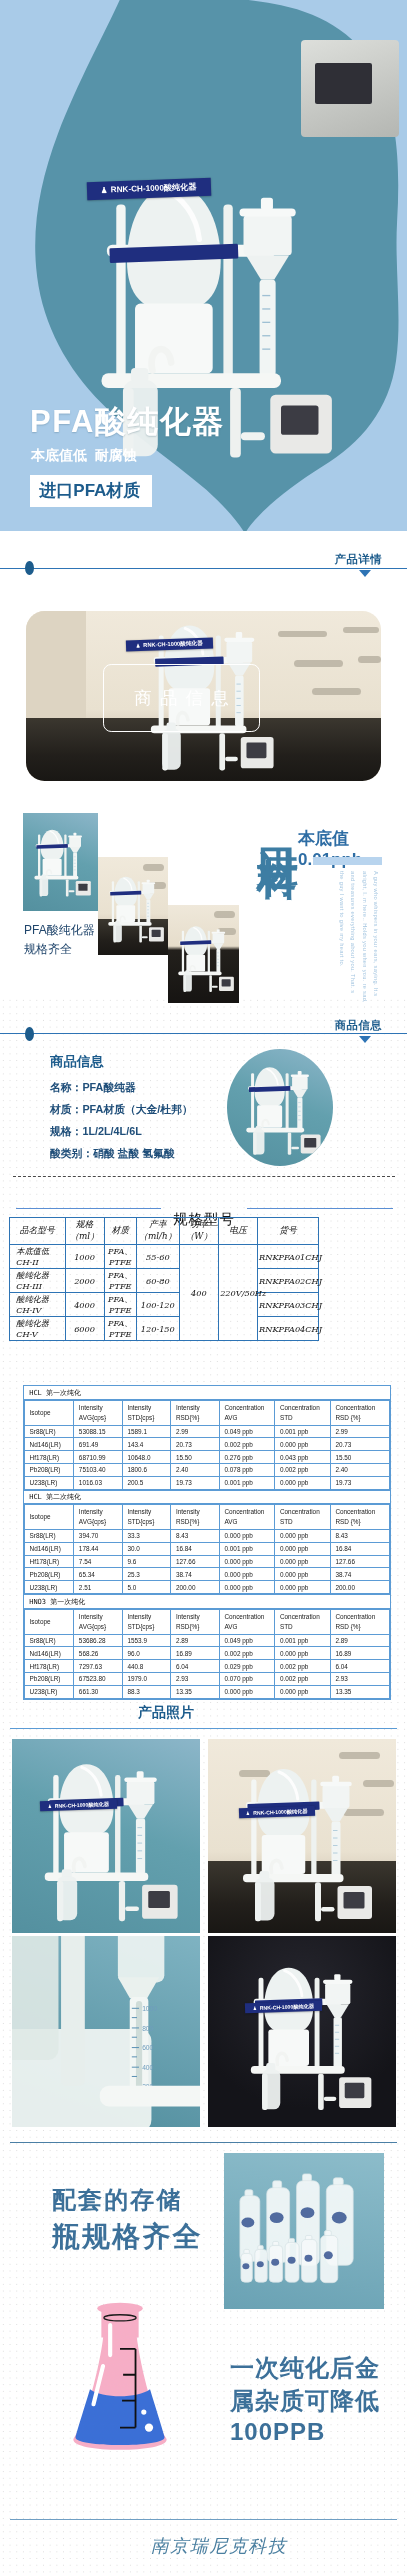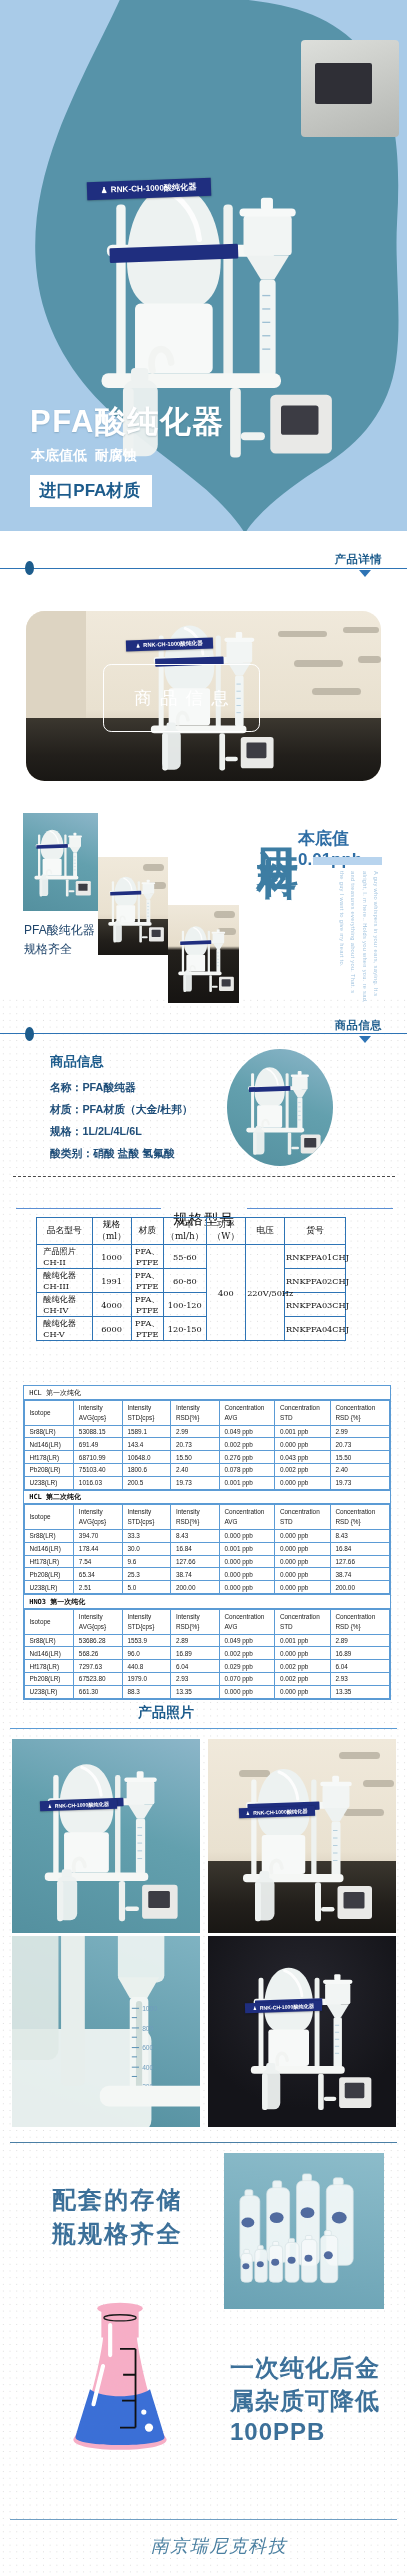--- a/index.html
+++ b/index.html
@@ -67,56 +67,56 @@
   
   .info-heading{left:50px;top:1053px;font-size:13.4px;font-weight:800;color:#1d5c8c;}
   .info-field{left:50px;font-size:10.8px;color:#1f4e79;font-weight:600;}
   .info-ellipse{left:227px;top:1049px;width:106px;height:117px;border-radius:50%;overflow:hidden;}
   .dashed-div{left:13px;top:1176px;width:382px;border-top:1px dashed #4a4a4a;}
 
   
   .spec-title-row{left:15.5px;top:1188px;width:377px;display:flex;align-items:center;gap:12.4px;}
   .spec-title-row .ln{flex:1;height:1.5px;background:#5b8fd4;}
   .spec-title-row .tx{font-size:14.4px;color:#141414;font-family:"DejaVu Serif",serif;letter-spacing:1px;margin-top:22px;}
-  .spec-table{left:36px;top:1217px;width:310px;}
+  .spec-table{left:9px;top:1217px;width:310px;font-style:italic;}
   .spec-table table{width:100%;border-collapse:collapse;table-layout:fixed;
                     font-family:"DejaVu Serif",serif;color:#111;}
   .spec-table th{border:1px solid #2e74b5;font-weight:normal;font-size:8.8px;height:20.6px;}
   .spec-table td{border:1px solid #2e74b5;font-size:8.2px;height:18px;text-align:center;}
   .spec-table td:first-child{text-align:left;padding-left:6.2px;}
   .spec-table col.c1{width:18%;} .spec-table col.c2{width:12.6%;} .spec-table col.c3{width:10.5%;}
   .spec-table col.c4{width:13.8%;} .spec-table col.c5{width:12.8%;} .spec-table col.c6{width:12.6%;}
   .spec-table col.c7{width:19.7%;}
 
   
   .data-heading{left:23px;top:1336px;font-size:21px;font-weight:900;color:#2f6e99;letter-spacing:0.5px;}
   .data-wrap{left:23px;top:1385px;width:366px;border:1px solid #5b9bd5;background:#fff;}
   .dt-label{font-size:7px;color:#111;padding:1.5px 5.2px 1px;border-bottom:0.5px solid #5b9bd5;
             font-family:"DejaVu Sans Mono","Liberation Mono",monospace;}
-  .dt-block + .dt-block .dt-label{border-top:0.5px solid #5b9bd5;font-weight:bold;}
+  .dt-block + .dt-block .dt-label{border-top:0.5px solid #5b9bd5;}
   .data-table table{width:100%;border-collapse:collapse;table-layout:fixed;color:#1a1a1a;}
   .data-table th{border:0.5px solid #5b9bd5;font-size:6.4px;font-weight:normal;text-align:left;
                  padding:2.1px 0 2.1px 4.6px;white-space:pre-line;line-height:1.55;}
   .data-table td{border:0.5px solid #5b9bd5;font-size:6.4px;text-align:left;padding:1.5px 0 1.5px 4.6px;height:8.8px;}
   .data-table col.k1{width:13.5%;} .data-table col.k2{width:13.3%;} .data-table col.k3{width:13.3%;}
   .data-table col.k4{width:13.3%;} .data-table col.k5{width:15.2%;} .data-table col.k6{width:15.2%;}
   .data-table col.k7{width:16.2%;}
 
   
   .photos-heading{left:0;top:1704px;width:332px;text-align:center;font-size:14px;font-weight:800;color:#1d5c8c;}
   .photos-line{left:10.3px;top:1728px;width:387px;border-top:1px solid #5b9bd5;}
   .p1{left:12.4px;top:1739px;width:188px;height:194px;}
   .p2{left:208px;top:1739px;width:188px;height:194px;}
   .p3{left:12.4px;top:1936px;width:188px;height:191px;}
   .p4{left:208px;top:1936px;width:188px;height:191px;}
   .line2{left:10.3px;top:2142px;width:387px;border-top:1px solid #4a7fa5;}
 
   
   .store1{left:52px;top:2184px;font-size:24px;font-weight:900;color:#3c7099;letter-spacing:2.1px;}
-  .store2{left:52px;top:2218px;font-size:24px;font-weight:900;color:#3c7099;letter-spacing:2.1px;text-align:right;}
+  .store2{left:52px;top:2218px;font-size:28px;font-weight:900;color:#3c7099;letter-spacing:2.1px;text-align:right;}
   .bottles-photo{left:224px;top:2153px;width:160px;height:156px;}
   .pinkflask-svg{left:57px;top:2301px;width:126px;height:161px;}
   .result-line{left:230px;font-size:24px;font-weight:900;color:#3c7099;letter-spacing:1px;}
 
   
   .footer-line{left:10.3px;top:2519px;width:387px;border-top:1px solid #6f9fc4;}
   .footer-text{left:15px;top:2534px;width:408px;text-align:center;font-size:18px;color:#4a7fa0;letter-spacing:1.5px;font-style:italic;}
 </style>
 </head>
 <body>
@@ -332,31 +332,31 @@
             <th>规格（ml）</th>
             <th>材质</th>
             <th>产率（ml/h）</th>
             <th>功率（W）</th>
             <th>电压</th>
             <th>货号</th>
           </tr>
         </thead>
         <tbody>
           <tr>
-            <td>产品照片 CH-II</td>
+            <td>本底值低 CH-II</td>
             <td>1000</td>
             <td>PFA、PTFE</td>
             <td>55-60</td>
             <td rowspan="4">400</td>
             <td rowspan="4">220V/50Hz</td>
             <td>RNKPFA01CHJ</td>
           </tr>
           <tr>
             <td>酸纯化器 CH-III</td>
-            <td>1991</td>
+            <td>2000</td>
             <td>PFA、PTFE</td>
             <td>60-80</td>
             <td>RNKPFA02CHJ</td>
           </tr>
           <tr>
             <td>酸纯化器 CH-IV</td>
             <td>4000</td>
             <td>PFA、PTFE</td>
             <td>100-120</td>
             <td>RNKPFA03CHJ</td>

